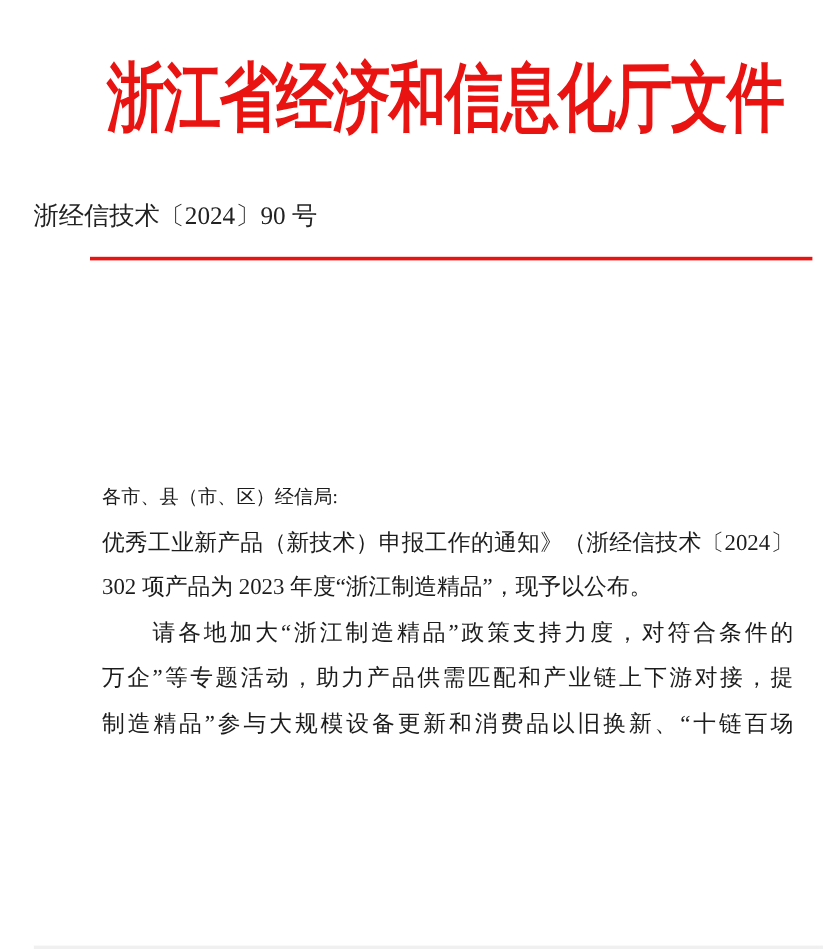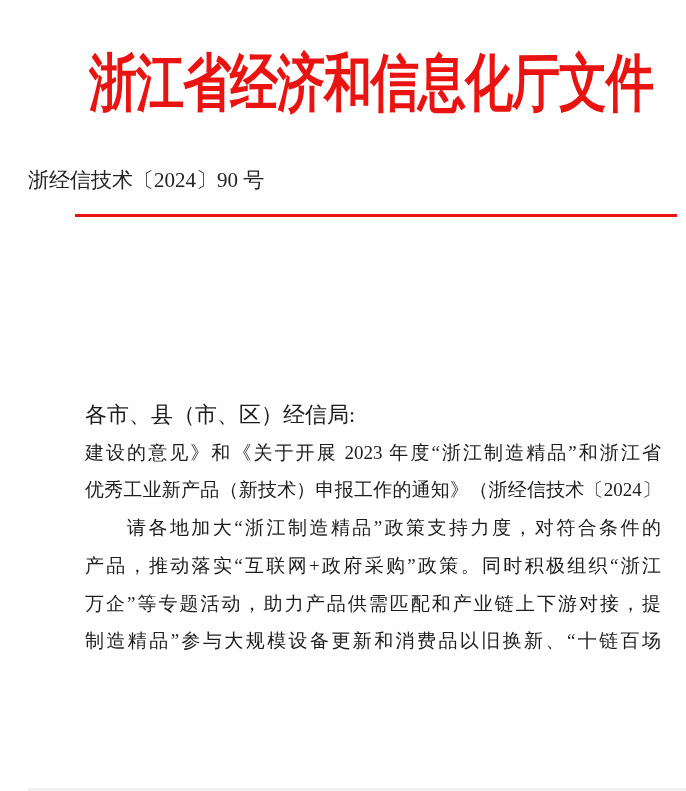--- a/index.html
+++ b/index.html
@@ -83,21 +83,21 @@
   .line {
     white-space: nowrap;
     text-align: justify;
     text-align-last: justify;
   }
   .line.plain {
     text-align: left;
     text-align-last: left;
   }
   .line.indent { text-indent: 42px; }
-  .line.salutation { font-size: 22px; }
+  .line.salutation { font-size: 16px; }
 
   
   .bottom-edge {
     position: absolute;
     left: 0;
     bottom: 0;
     width: 100%;
     height: 3px;
     background: #f0f0f0;
   }
@@ -111,25 +111,24 @@
 
   <div class="doc-number">浙经信技术〔2024〕90 号</div>
 
   <div class="red-rule"></div>
 
 
   <div class="body-block">
 
     <div class="line plain salutation">各市、县（市、区）经信局:</div>
 
-    <div class="line">建设的意见》和《关于开展 2023 年度“浙江制造精品”和浙江省</div>
     <div class="line">优秀工业新产品（新技术）申报工作的通知》（浙经信技术〔2024〕</div>
+    <div class="line plain">302 项产品为 2023 年度“浙江制造精品”，现予以公布。</div>
 
     <div class="line indent">请各地加大“浙江制造精品”政策支持力度，对符合条件的</div>
-    <div class="line">产品，推动落实“互联网+政府采购”政策。同时积极组织“浙江</div>
     <div class="line">万企”等专题活动，助力产品供需匹配和产业链上下游对接，提</div>
     <div class="line">制造精品”参与大规模设备更新和消费品以旧换新、“十链百场</div>
 
   </div>
 
   <div class="bottom-edge"></div>
 
 </div>
 
 </body></html>

